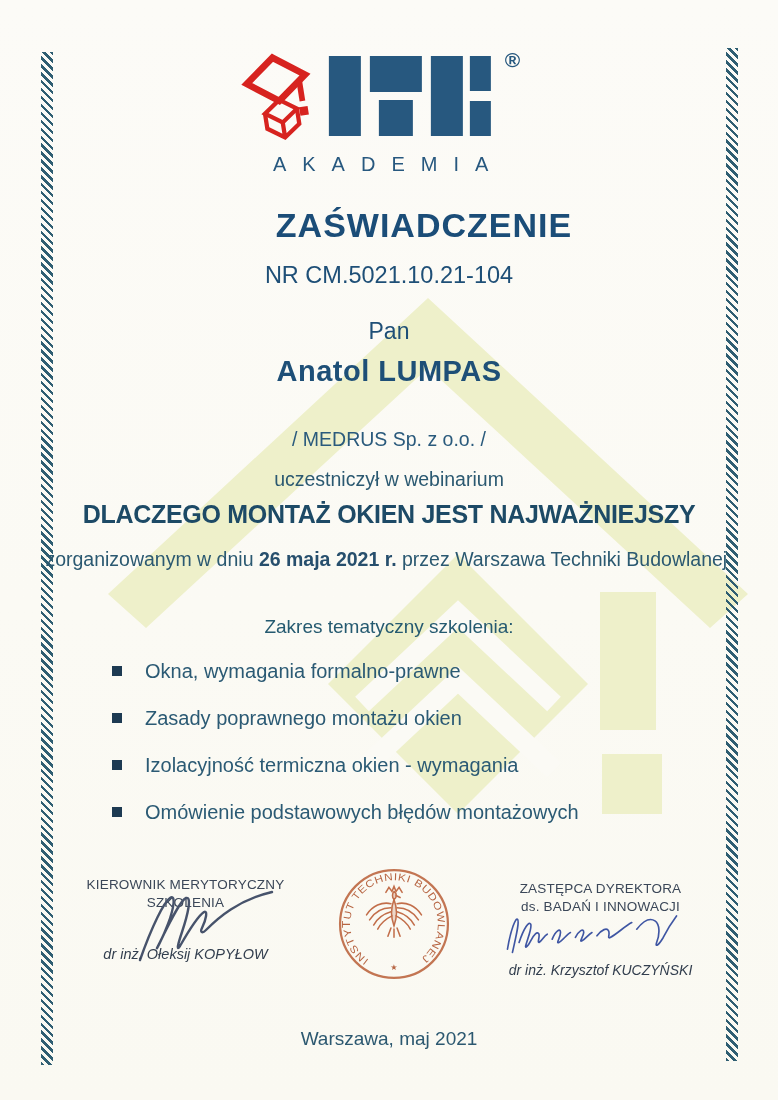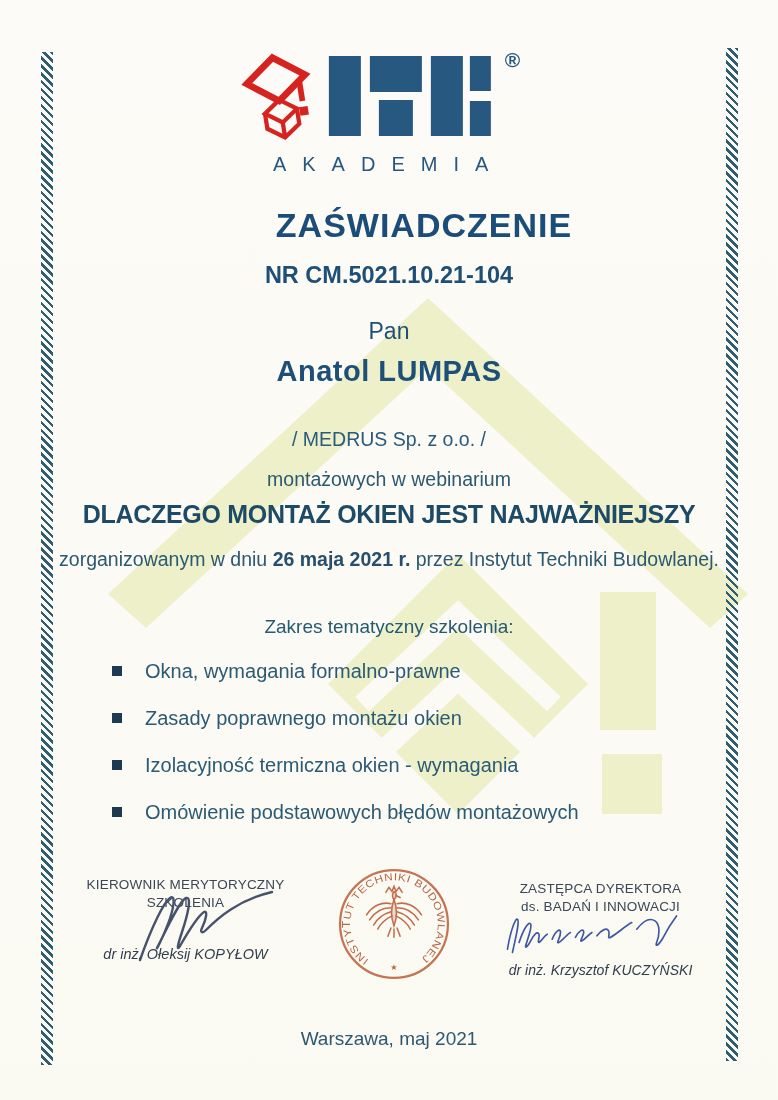--- a/index.html
+++ b/index.html
@@ -39,21 +39,21 @@
   .b-col{display:flex;flex-direction:column;justify-content:space-between;height:80px;}
   .b-sq{width:21px;height:35px;}
   .reg-mark{font-size:21px;color:#27587f;font-weight:700;margin-top:-4px;margin-left:2px;}
   .akademia{
     margin-top:7px;font-size:20px;font-weight:500;color:#27587f;
     letter-spacing:16px;margin-right:-16px;white-space:nowrap;
   }
 
   .center-line{position:absolute;left:0;width:778px;text-align:center;white-space:nowrap;}
   .cert-title{top:206px;font-size:34px;font-weight:800;color:#1b4d78;letter-spacing:1px;padding-left:35px;}
-  .cert-number{top:262px;font-size:23.5px;font-weight:700;color:#1e4f77;}
+  .cert-number{top:262px;font-size:23.5px;font-weight:400;color:#1e4f77;}
   .salutation{top:318px;font-size:23px;font-weight:400;color:#1e4f77;}
   .recipient-name{top:355px;font-size:29px;font-weight:700;color:#1e4f77;letter-spacing:.5px;}
   .company{top:400px;font-size:19.5px;color:#2a5a7c;margin-top:28px;}
   .intro{top:468px;font-size:19.5px;color:#2b5971;}
   .webinar-title{top:500px;font-size:25px;font-weight:700;color:#1d4a66;letter-spacing:-0.3px;}
   .organized{top:548px;font-size:19.5px;color:#2b5971;}
   .organized b{color:#274f6d;}
   .topics-heading{top:616px;font-size:19px;color:#255a70;}
 
   .topics-list{position:absolute;left:96px;top:642px;list-style:none;margin:16px;padding:0;}
@@ -123,23 +123,23 @@
       </div>
       <div class="akademia">AKADEMIA</div>
     </div>
 
     <div class="center-line cert-title">ZAŚWIADCZENIE</div>
     <div class="center-line cert-number">NR CM.5021.10.21-104</div>
     <div class="center-line salutation">Pan</div>
     <div class="center-line recipient-name">Anatol LUMPAS</div>
     <div class="center-line company">/ MEDRUS Sp. z o.o. /</div>
 
-    <div class="center-line intro">montażowych w webinarium</div>
+    <div class="center-line intro">uczestniczył w webinarium</div>
     <div class="center-line webinar-title">DLACZEGO MONTAŻ OKIEN JEST NAJWAŻNIEJSZY</div>
-    <div class="center-line organized"><span>zorganizowanym w dniu </span><b>26 maja 2021 r.</b><span> przez Instytut Techniki Budowlanej.</span></div>
+    <div class="center-line organized"><span>zorganizowanym w dniu </span><b>26 maja 2021 r.</b><span> przez Warszawa Techniki Budowlanej.</span></div>
 
     <div class="center-line topics-heading">Zakres tematyczny szkolenia:</div>
     <ul class="topics-list">
       <li>
           <span class="bullet-sq"></span>
           <span>Okna, wymagania formalno-prawne</span>
         </li>
       <li>
           <span class="bullet-sq"></span>
           <span>Zasady poprawnego montażu okien</span>

